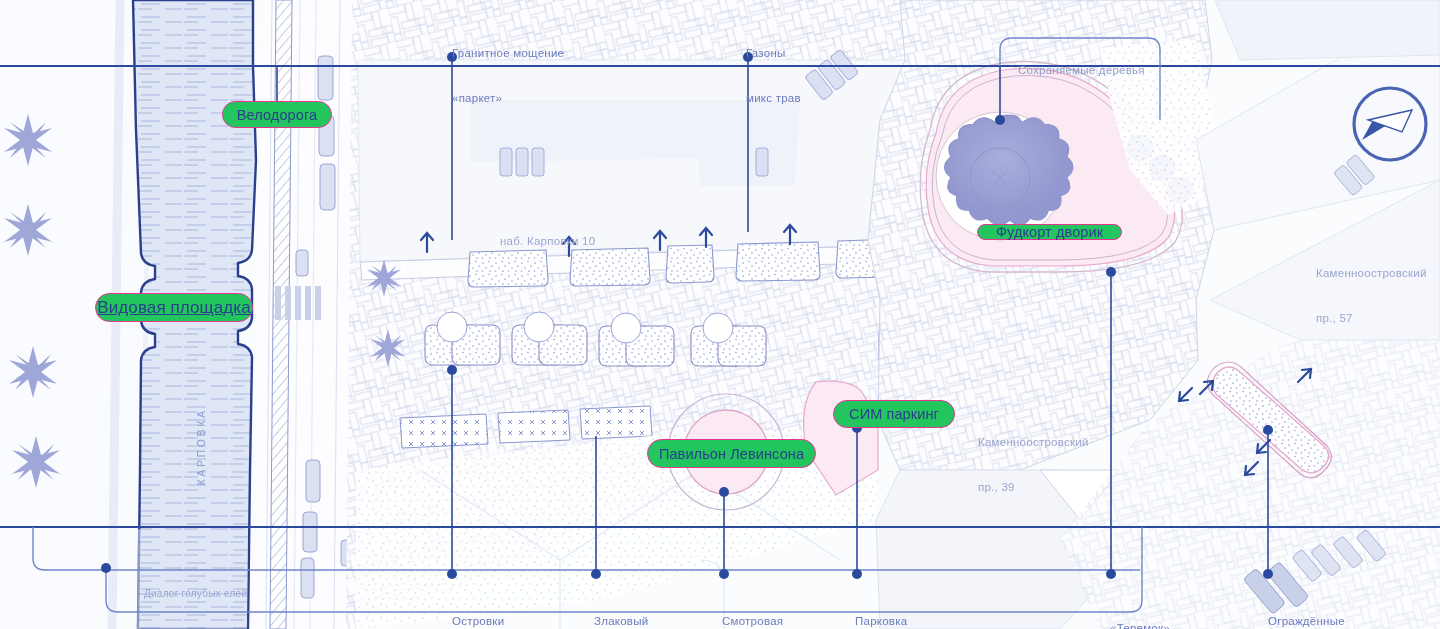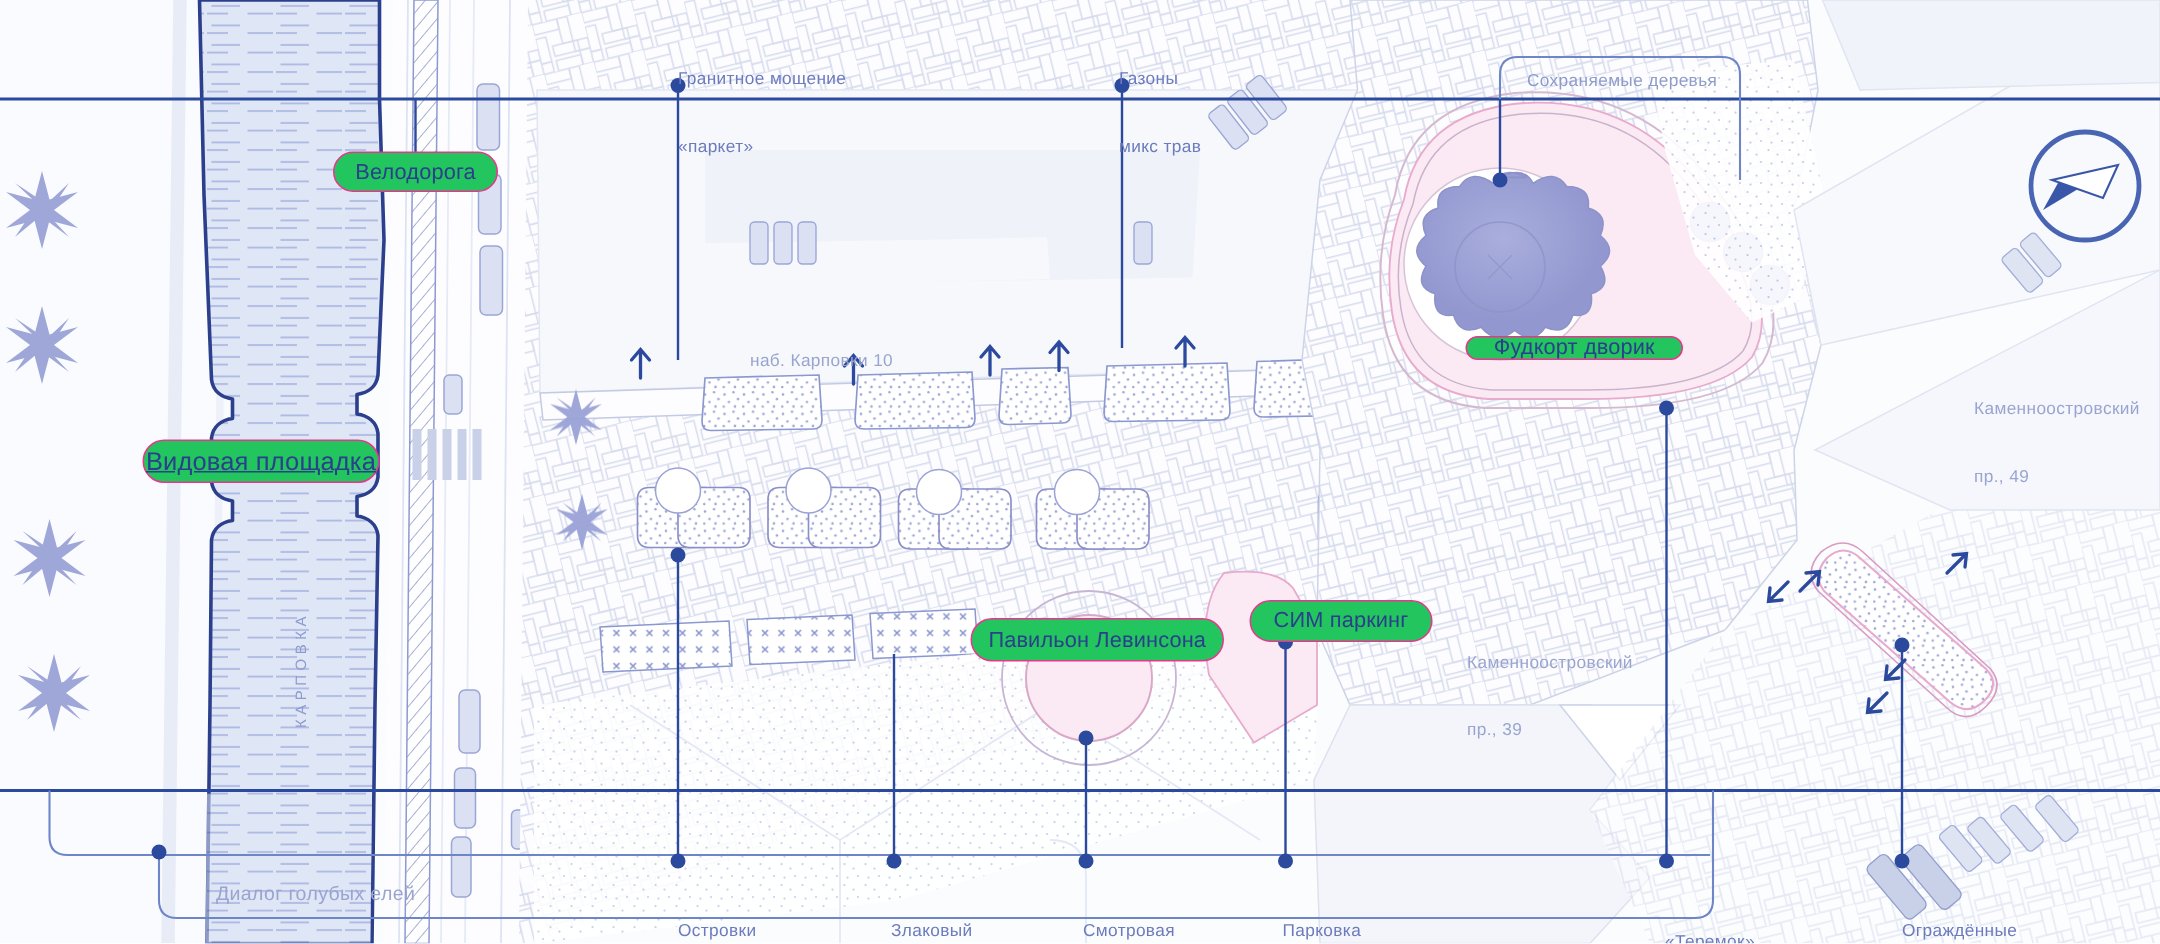--- a/index.html
+++ b/index.html
@@ -53,21 +53,21 @@
     color:#8d9ad0;
     font-size:10px;
     letter-spacing:3px;
     writing-mode:vertical-rl;
     transform:rotate(180deg);
     z-index:30;
   }
   .elilabel{
     position:absolute;
     color:#9aa5cf;
-    font-size:13px;
+    font-size:10px;
     letter-spacing:.25px;
     white-space:pre;
     z-index:30;
   }
   .savedtrees{
     position:absolute;
     color:#8f9cc9;
     font-size:11.5px;
     letter-spacing:.25px;
     white-space:pre;
@@ -461,35 +461,35 @@
   </div>
 
   <div class="pill" style="left:977px;top:224px;width:145px;height:16px;font-size:14.5px;">
     <span>Фудкорт дворик</span>
   </div>
 
   <div class="pill" style="left:833px;top:400px;width:122px;height:28px;font-size:14.5px;">
     <span>СИМ паркинг</span>
   </div>
 
-  <div class="pill" style="left:647px;top:412px;width:169px;height:29px;font-size:14.5px;">
+  <div class="pill" style="left:647px;top:439px;width:169px;height:29px;font-size:14.5px;">
     <span>Павильон Левинсона</span>
   </div>
 
   <div class="leaf" style="left:452px;top:16px;">
     <div>Гранитное мощение</div>
     <div>«паркет»</div>
   </div>
 
   <div class="leaf" style="left:746px;top:16px;">
     <div>Газоны</div>
     <div>микс трав</div>
   </div>
 
-  <div class="savedtrees" style="left:1018px;top:24px;">
+  <div class="savedtrees" style="left:1018px;top:40px;">
     <div>Сохраняемые деревья</div>
   </div>
 
   <div class="leaf" style="left:452px;top:584px;">
     <div>Островки</div>
     
   </div>
 
   <div class="leaf" style="left:594px;top:584px;">
     <div>Злаковый</div>
@@ -519,20 +519,20 @@
     <div>наб. Карповки 10</div>
   </div>
 
   <div class="addr" style="left:978px;top:405px;">
     <div>Каменноостровский</div>
     <div>пр., 39</div>
   </div>
 
   <div class="addr" style="left:1316px;top:236px;">
     <div>Каменноостровский</div>
-    <div>пр., 49</div>
+    <div>пр., 57</div>
   </div>
 
   <div class="rivername" style="left:196px;top:408px;">КАРПОВКА</div>
 
   <div class="elilabel" style="left:144px;top:588px;">Диалог голубых елей</div>
 
 </div>
 
 </body></html>

